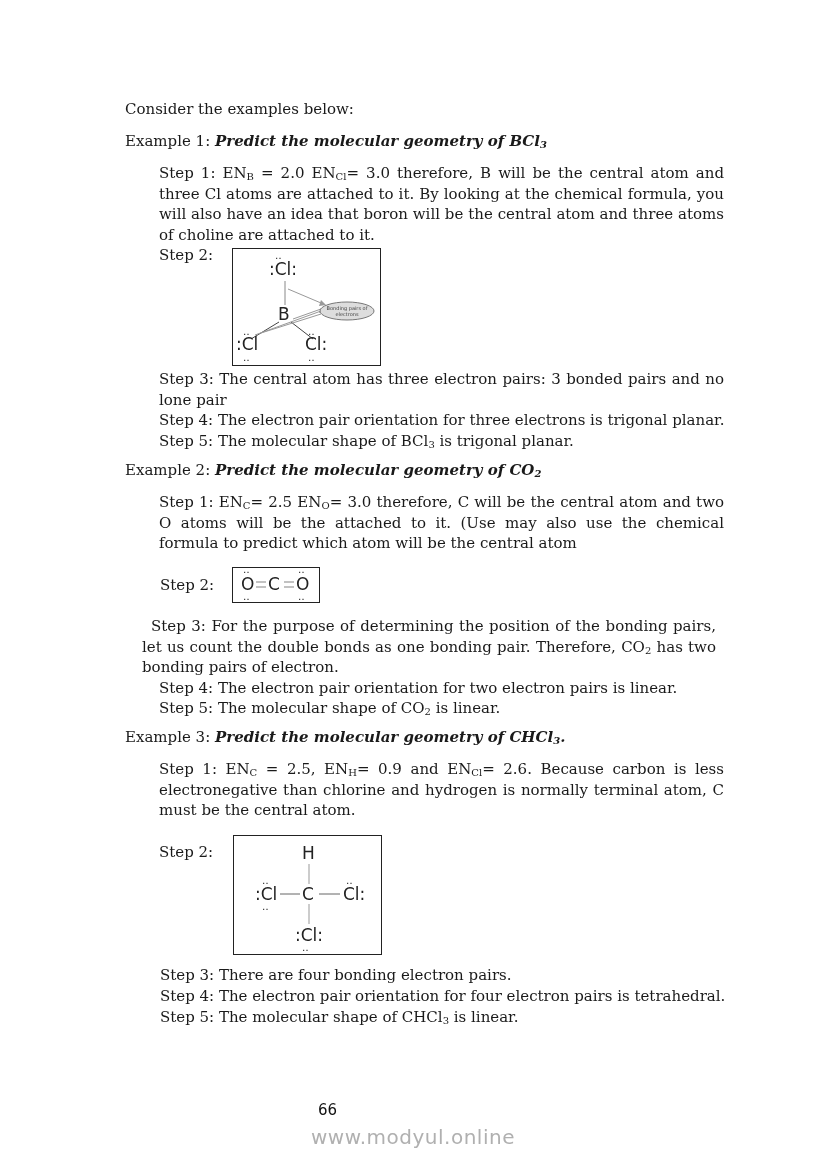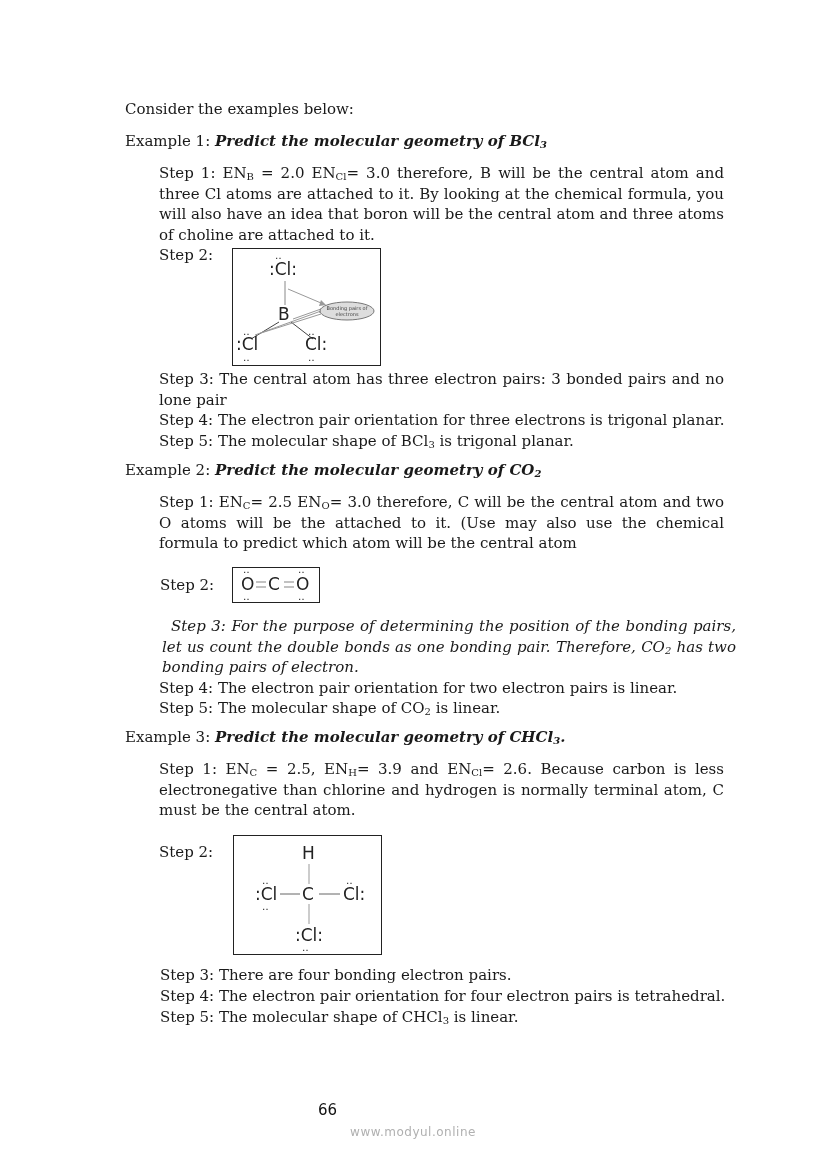--- a/index.html
+++ b/index.html
@@ -7,21 +7,21 @@
          font-family: "DejaVu Serif", "Liberation Serif", serif; color: #1a1a1a; }
   .line { position: absolute; font-size: 15px; line-height: 20.5px; white-space: nowrap; }
   .para { position: absolute; font-size: 15px; line-height: 20.5px; text-align: justify; }
   .bold-it { font-weight: bold; font-style: italic; }
   sub { font-size: 10px; vertical-align: -2px; line-height: 0; }
   .box { position: absolute; border: 1.5px solid #222; background: #fff; }
   .mol { font-family: "DejaVu Sans", "Liberation Sans", sans-serif; color: #222; position: absolute; font-size: 17px; line-height: 1; }
   .footer-page { position: absolute; left: 0; width: 655px; top: 1101px; text-align: center;
                  font-family: "DejaVu Sans", "Liberation Sans", sans-serif; font-size: 15px; color: #111; }
   .footer-url { position: absolute; left: 0; width: 826px; top: 1125px; text-align: center;
-                font-family: "DejaVu Sans", "Liberation Sans", sans-serif; font-size: 12px; color: #b0b0b0; letter-spacing: 0.5px; }
+                font-family: "DejaVu Sans", "Liberation Sans", sans-serif; font-size: 20px; color: #b0b0b0; letter-spacing: 0.5px; }
   svg { position: absolute; left: 0; top: 0; }
 </style>
 </head>
 <body>
 
 <div class="line" style="left:125px; top:99px;">Consider the examples below:</div>
 
 <div class="line" style="left:125px; top:131px;">
   <span>Example 1: </span><span class="bold-it"><span>Predict the molecular geometry of BCl</span><sub>3</sub><span></span></span>
 </div>
@@ -76,29 +76,29 @@
   </svg>
   <div class="mol" style="left:8px; top:8px;">O</div>
   <div class="mol" style="left:10px; top:-3px; font-size:10px;">‥</div>
   <div class="mol" style="left:10px; top:24px; font-size:10px;">‥</div>
   <div class="mol" style="left:35px; top:8px;">C</div>
   <div class="mol" style="left:63px; top:8px;">O</div>
   <div class="mol" style="left:65px; top:-3px; font-size:10px;">‥</div>
   <div class="mol" style="left:65px; top:24px; font-size:10px;">‥</div>
 </div>
 
-<div class="para" style="left:162px; top:616px; width:574px; text-indent:9px;font-style:italic;"><span>Step 3: For the purpose of determining the position of the bonding pairs, let us count the double bonds as one bonding pair. Therefore, CO</span><sub>2</sub><span> has two bonding pairs of electron.</span></div>
+<div class="para" style="left:142px; top:616px; width:574px; text-indent:9px;"><span>Step 3: For the purpose of determining the position of the bonding pairs, let us count the double bonds as one bonding pair. Therefore, CO</span><sub>2</sub><span> has two bonding pairs of electron.</span></div>
 <div class="line" style="left:159px; top:678px;">Step 4: The electron pair orientation for two electron pairs is linear.</div>
 <div class="line" style="left:159px; top:698px;"><span>Step 5: The molecular shape of CO</span><sub>2</sub><span> is linear.</span></div>
 
 <div class="line" style="left:125px; top:727px;">
   <span>Example 3: </span><span class="bold-it"><span>Predict the molecular geometry of CHCl</span><sub>3</sub><span>.</span></span>
 </div>
 
-<div class="para" style="left:159px; top:759px; width:565px;"><span>Step 1: EN</span><sub>C</sub><span> = 2.5, EN</span><sub>H</sub><span>= 3.9 and EN</span><sub>Cl</sub><span>= 2.6. Because carbon is less electronegative than chlorine and hydrogen is normally terminal atom, C must be the central atom.</span></div>
+<div class="para" style="left:159px; top:759px; width:565px;"><span>Step 1: EN</span><sub>C</sub><span> = 2.5, EN</span><sub>H</sub><span>= 0.9 and EN</span><sub>Cl</sub><span>= 2.6. Because carbon is less electronegative than chlorine and hydrogen is normally terminal atom, C must be the central atom.</span></div>
 
 <div class="line" style="left:159px; top:842px;">Step 2:</div>
 
 <div class="box" style="left:233px; top:835px; width:147px; height:118px;">
   <svg width="147" height="118">
     <line x1="75" y1="28" x2="75" y2="48" stroke="#999" stroke-width="1"></line>
     <line x1="75" y1="68" x2="75" y2="88" stroke="#999" stroke-width="1"></line>
     <line x1="46" y1="58" x2="66" y2="58" stroke="#666" stroke-width="1"></line>
     <line x1="85" y1="58" x2="106" y2="58" stroke="#666" stroke-width="1"></line>
   </svg>

